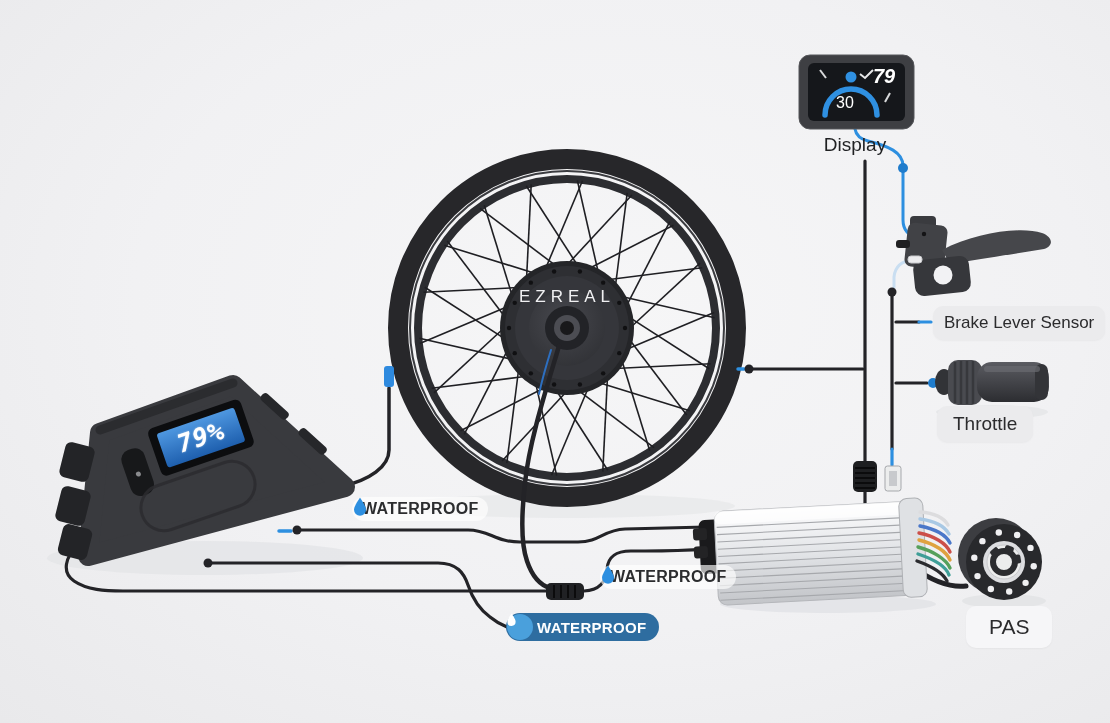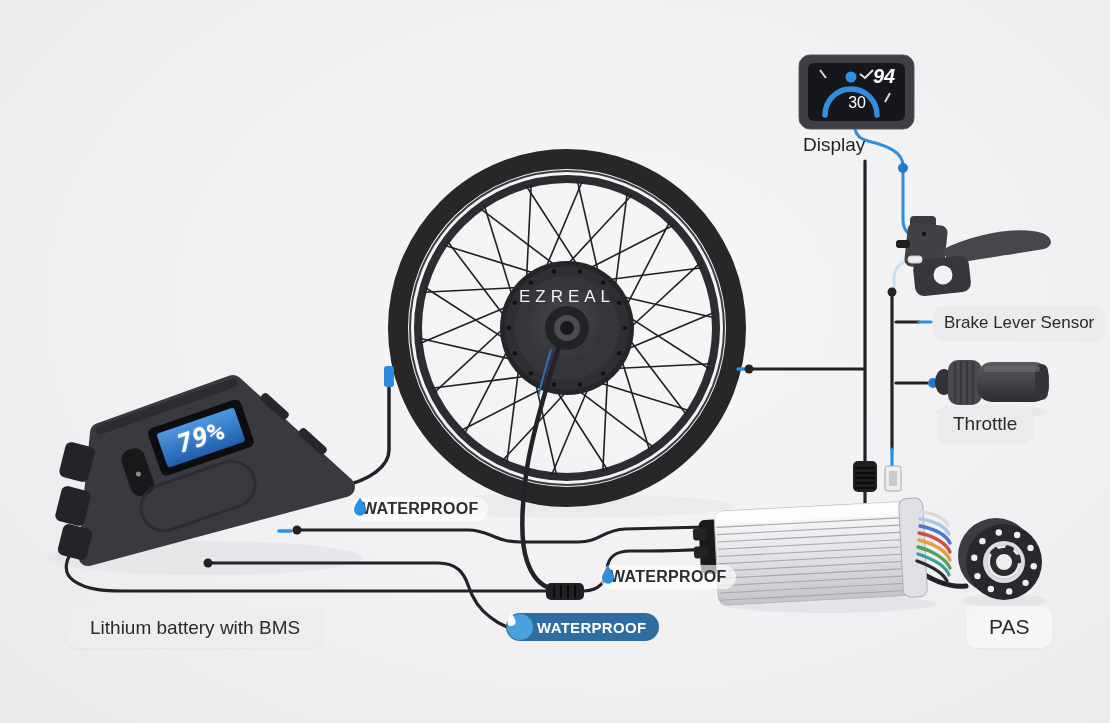--- a/index.html
+++ b/index.html
@@ -7,39 +7,39 @@
     position:relative;width:1110px;height:723px;overflow:hidden;
     background:radial-gradient(ellipse at 55% 42%, #f6f6f7 0%, #f1f1f3 55%, #e9e9eb 100%);
     font-family:"Liberation Sans", sans-serif;
   }
   .stage svg{position:absolute;left:0;top:0;}
   .lbl{position:absolute;color:#2b2b2d;white-space:nowrap;}
   .pill{
     background:#ebebed;border-radius:10px;color:#2b2b2d;
     box-shadow:0 1px 2px rgba(0,0,0,0.04);
   }
-  .display-label{left:803px;top:134px;width:104px;text-align:left;font-size:19px;color:#1f2022;}
+  .display-label{left:803px;top:134px;width:104px;text-align:center;font-size:19px;color:#1f2022;}
   .brake-label{left:933px;top:306px;height:34px;line-height:34px;padding:0 11px;font-size:17px;}
   .throttle-label{left:937px;top:406px;height:36px;line-height:36px;padding:0 16px;font-size:19px;}
   .pas-label{left:966px;top:606px;height:42px;line-height:42px;padding:0 23px;font-size:21px;background:#f6f6f8;}
   .controller-label{left:744px;top:607px;width:198px;text-align:center;font-size:18px;line-height:1.45;padding:6px 0;}
   .battery-label{left:66px;top:608px;height:40px;line-height:40px;padding:0 24px;font-size:19px;background:#ededef;}
   .wp-tag{position:absolute;display:flex;align-items:center;gap:7px;
     background:rgba(255,255,255,0.65);border-radius:12px;padding:3px 10px;}
   .wp-tag .wp-text{font-size:16px;font-weight:bold;color:#2c2d2f;letter-spacing:0.3px;}
   .wp1{left:352px;top:497px;}
   .wp2{left:600px;top:565px;}
   .wp-pill{position:absolute;left:506px;top:613px;height:28px;display:flex;align-items:center;
     background:#2e6da0;border-radius:15px;padding:0 13px 0 0;}
   .wp-pill .wp-circle{width:26px;height:26px;margin:1px 4px 1px 1px;border-radius:50%;
     background:#4aa0dc;display:flex;align-items:center;justify-content:center;}
   .wp-pill .wp-text{font-size:15px;font-weight:bold;color:#ffffff;letter-spacing:0.3px;}
   .hub-brand{left:497px;top:287px;width:140px;text-align:center;font-size:17px;font-weight:normal;
     letter-spacing:5px;color:#f0f0f2;}
-  .disp-speed{left:836px;top:94px;width:30px;text-align:right;font-size:16px;color:#ffffff;}
+  .disp-speed{left:836px;top:94px;width:30px;text-align:left;font-size:16px;color:#ffffff;}
   .disp-batt{left:867px;top:65px;width:34px;text-align:center;font-size:20px;font-weight:bold;
     font-style:italic;color:#ffffff;}
   .batt-charge{left:160px;top:420px;width:82px;height:36px;line-height:36px;text-align:center;
     transform:rotate(-19deg);transform-origin:40px 18px;
     font-family:"DejaVu Sans Mono", monospace;font-weight:bold;font-style:italic;
     font-size:25px;color:#ffffff;letter-spacing:1px;text-shadow:0 0 2px rgba(255,255,255,0.6);}
 </style>
 </head>
 <body>
 
@@ -311,28 +311,27 @@
       <circle cx="130" cy="452" r="2.5" fill="#8a8b8e"></circle>
       <rect x="152" y="413" width="98" height="50" rx="6" fill="#0c0d0f"></rect>
       <rect x="160" y="420" width="82" height="36" rx="3" fill="url(#battScreenGrad)"></rect>
     </g>
     <rect x="139" y="473" width="118" height="46" rx="23" fill="none" stroke="#2b2c2f" stroke-width="3" opacity="0.85" transform="rotate(-19 198 496)"></rect>
   </g>
 </svg>
 
 <div class="lbl hub-brand">EZREAL</div>
 <div class="lbl disp-speed">30</div>
-<div class="lbl disp-batt">94</div>
+<div class="lbl disp-batt">79</div>
 <div class="lbl batt-charge">79%</div>
 
 <div class="lbl display-label">Display</div>
 <div class="lbl pill brake-label">Brake Lever Sensor</div>
 <div class="lbl pill pas-label">PAS</div>
 <div class="lbl pill throttle-label">Throttle</div>
-<div class="lbl pill battery-label">Lithium battery with BMS</div>
 
 <div class="wp-tag wp1">
   <svg width="16" height="20" viewBox="0 0 24 30">
     <path d="M12 1 C12 1 3 13 3 19 a9 9 0 0 0 18 0 C21 13 12 1 12 1 Z" fill="#2d8fe0"></path>
   </svg>
   <span class="wp-text">WATERPROOF</span>
 </div>
 <div class="wp-tag wp2">
   <svg width="16" height="20" viewBox="0 0 24 30">
     <path d="M12 1 C12 1 3 13 3 19 a9 9 0 0 0 18 0 C21 13 12 1 12 1 Z" fill="#2d8fe0"></path>

